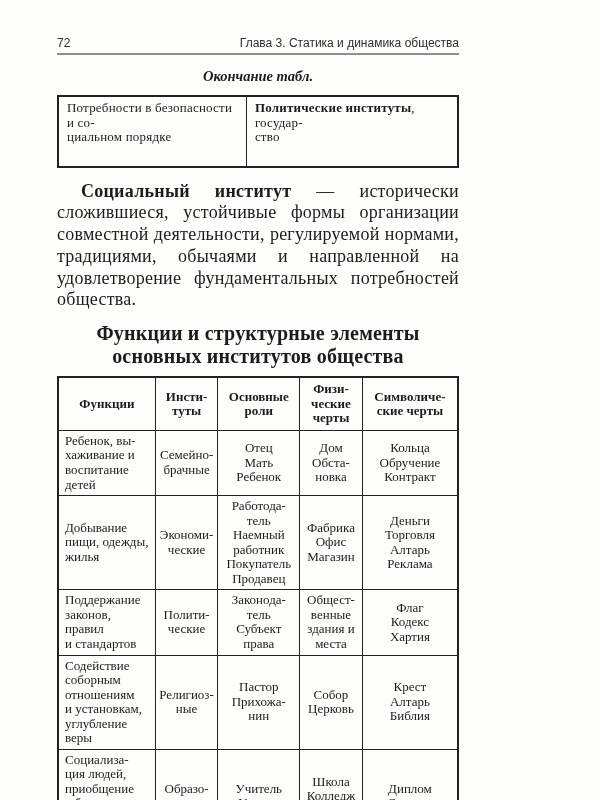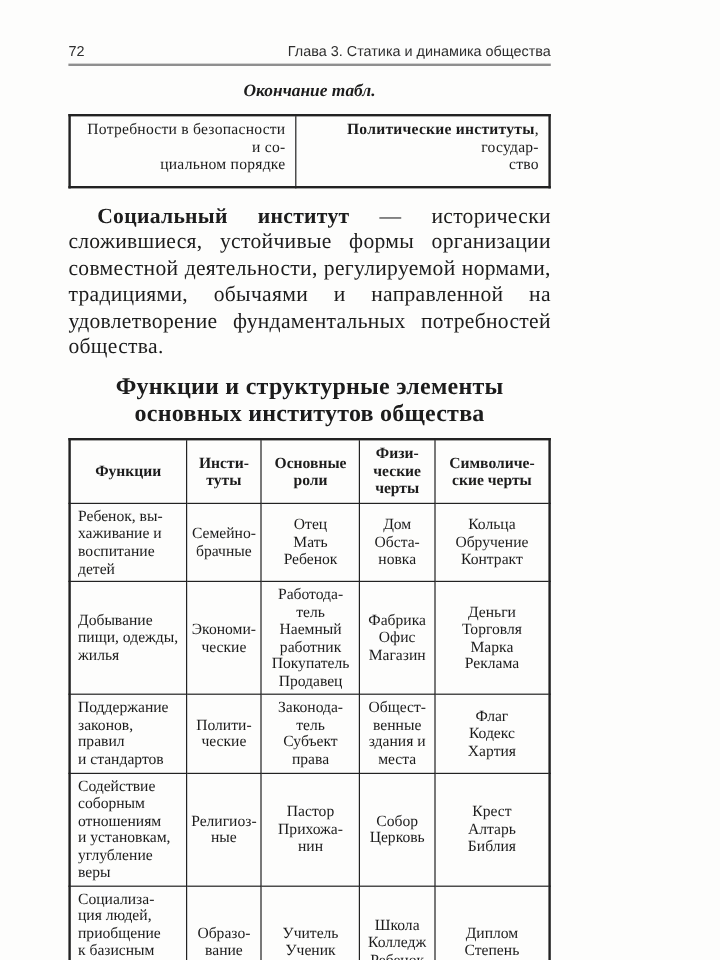--- a/index.html
+++ b/index.html
@@ -44,22 +44,22 @@
   td, th {
     border: 1px solid #222;
     font-size: 13px;
     line-height: 1.12;
     white-space: pre-line;
   }
   
   .needs-table { margin-top: 10px; }
   .needs-table td {
     vertical-align: top;
-    text-align: right;
-    padding: 4px 8px 10px 8px;
+    text-align: left;
+    padding: 4px 8px 21px 8px;
     letter-spacing: 0.2px;
     margin-left: 46px;
   }
   .needs-table .inst-bold { font-weight: bold; }
   
   .definition {
     margin-top: 13px;
     font-size: 18px;
     line-height: 1.21;
     text-align: justify;
@@ -182,21 +182,21 @@
 тель
 Наемный
 работник
 Покупатель
 Продавец</td>
         <td>Фабрика
 Офис
 Магазин</td>
         <td>Деньги
 Торговля
-Марка
+Алтарь
 Реклама</td>
       </tr>
       <tr>
         <td class="first">Поддержание
 законов, правил
 и стандартов</td>
         <td>Полити-
 ческие</td>
         <td>Законода-
 тель

